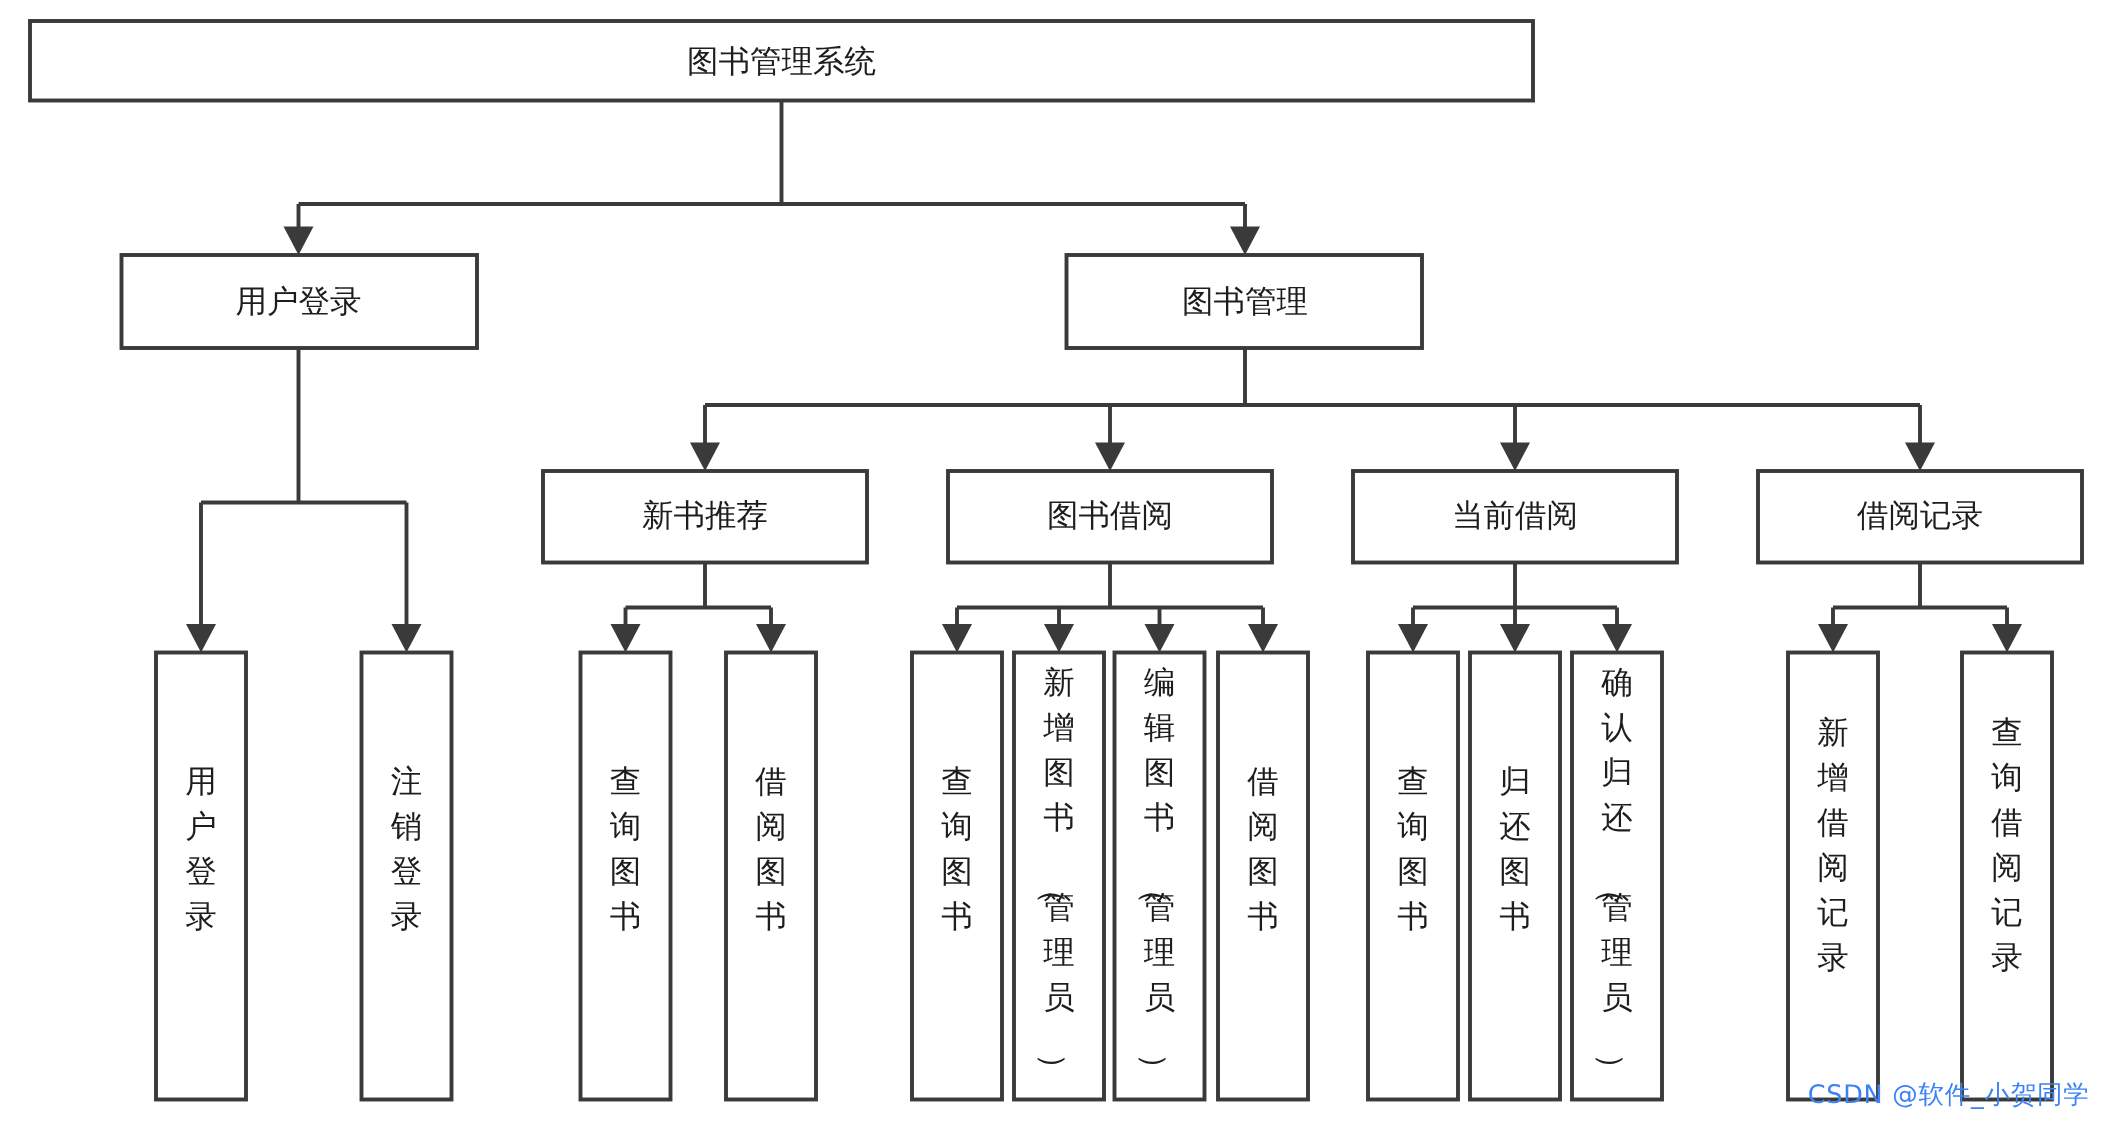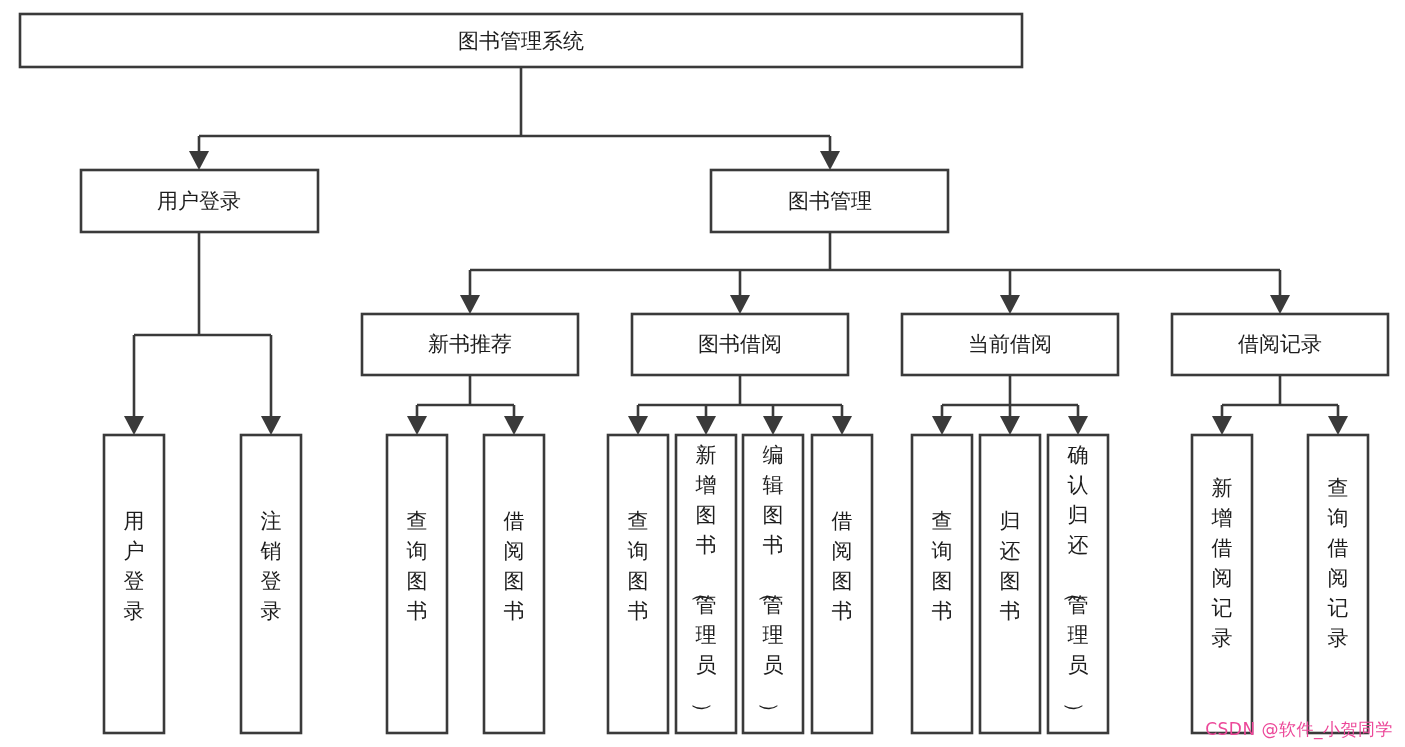--- a/index.html
+++ b/index.html
@@ -53,21 +53,21 @@
     font-size: 21px;
     fill: #1d1d1d;
     text-anchor: middle;
   }
   .watermark {
     position: absolute;
     right: 8px;
     bottom: 6px;
     font-family: "DejaVu Sans", "Liberation Sans", sans-serif;
     font-size: 17px;
-    color: #ec4899;
+    color: #3b82f6;
     letter-spacing: 0.5px;
     white-space: nowrap;
     pointer-events: none;
     user-select: none;
   }
 </style>
 </head>
 <body>
 
 <div id="diagram-root">

